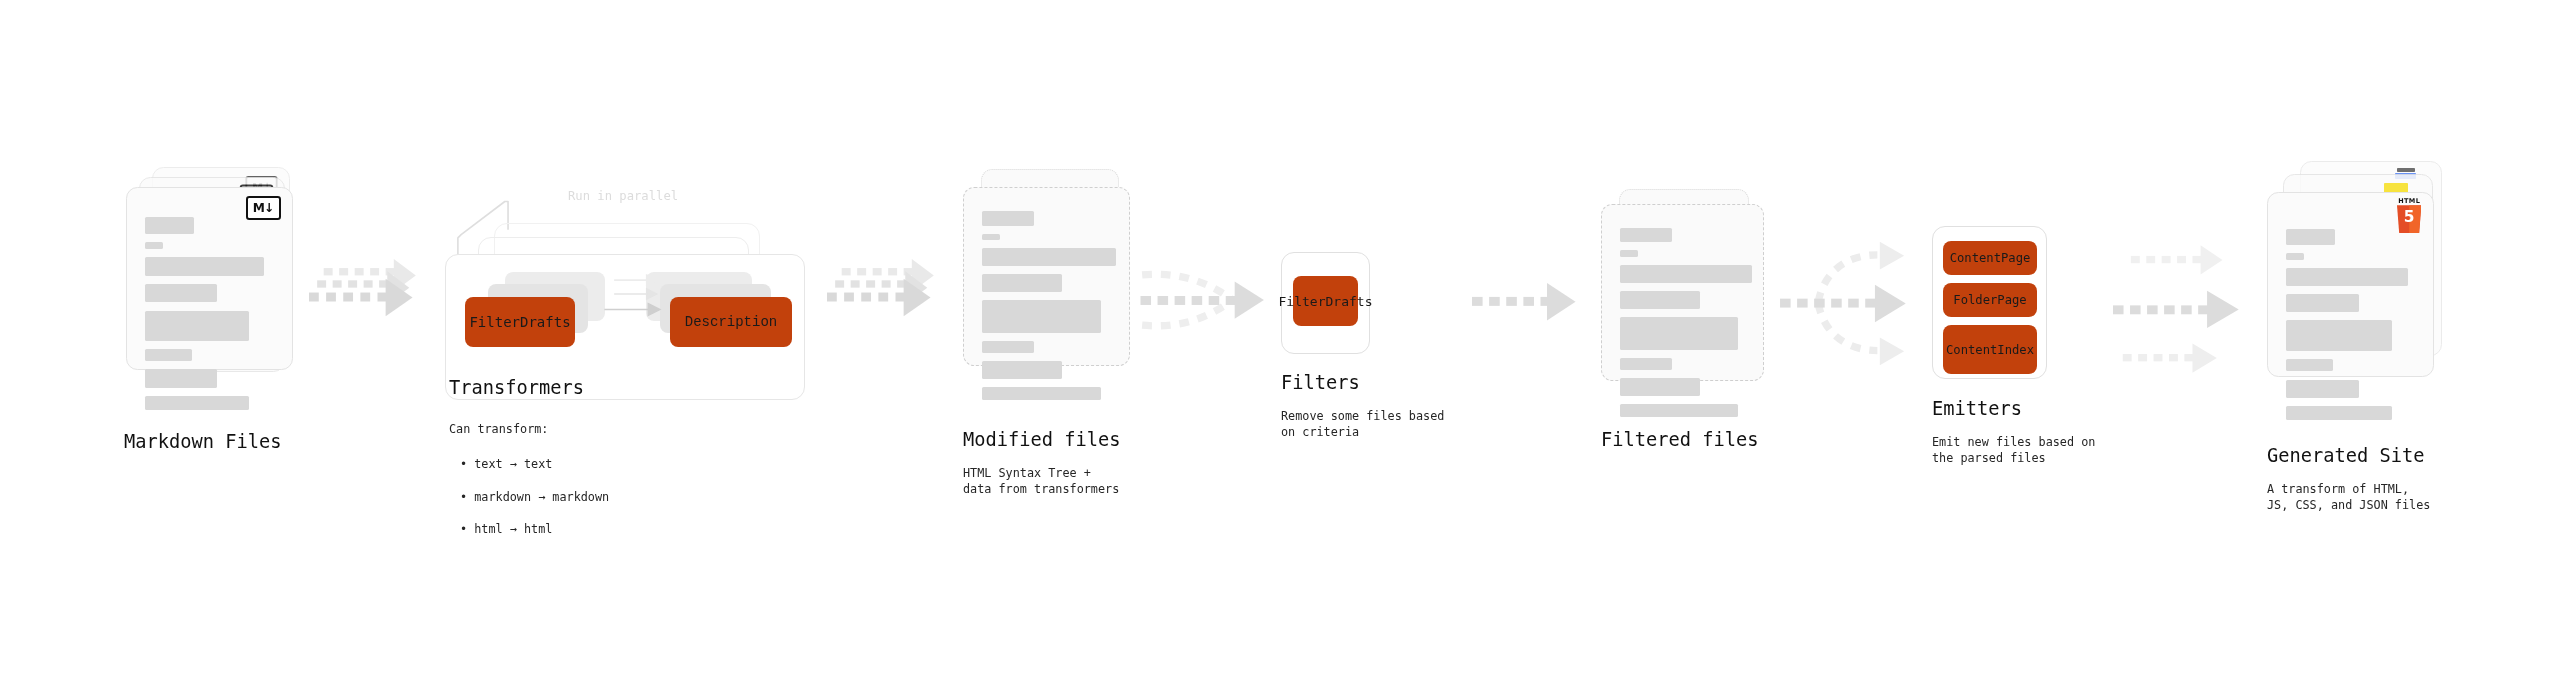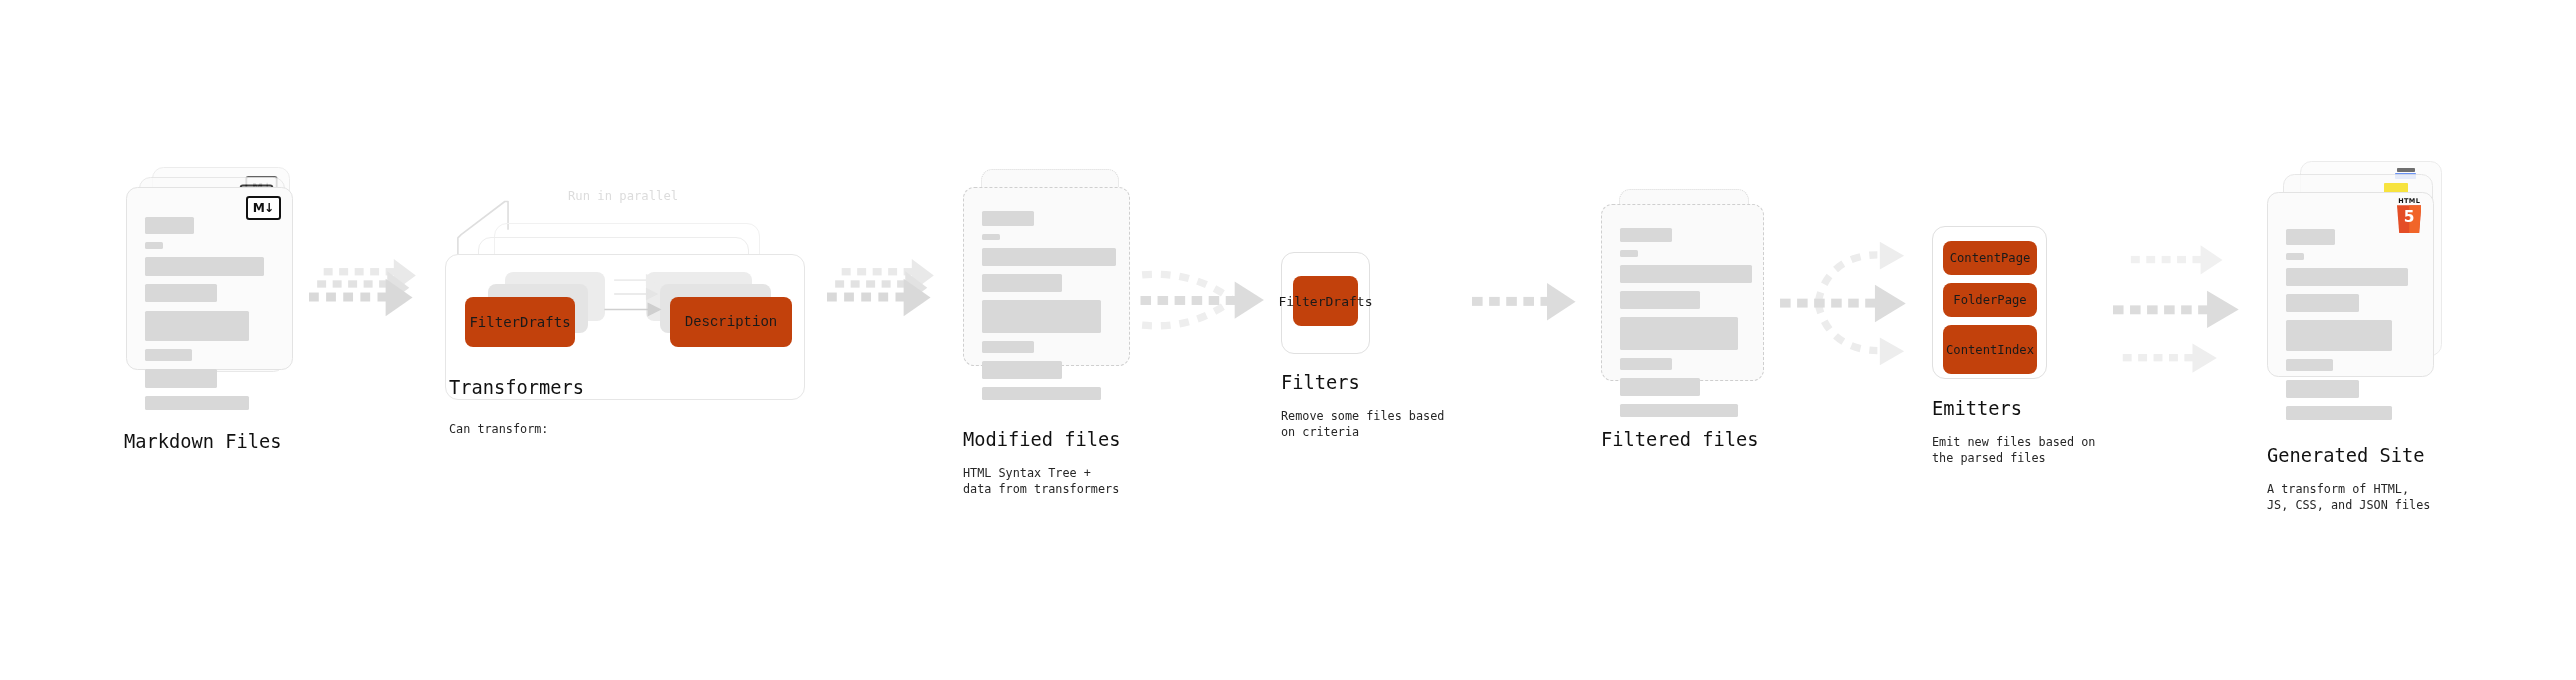--- a/index.html
+++ b/index.html
@@ -224,20 +224,25 @@
       <line x1="-12" y1="46" x2="42" y2="46"></line>
         <polygon points="42,39 56,46 42,53"></polygon>
     </g>
   </svg>
 
   <div class="chip" style="left:465px;top:297px;width:110px;height:50px;">FilterDrafts</div>
   <div class="chip" style="left:670px;top:297px;width:122px;height:50px;font-family:Liberation Mono, monospace;">Description</div>
 
   <div class="title" style="left:449px;top:377px;">Transformers</div>
   <div class="sub" style="left:449px;top:421px;">Can transform:</div>
+  <ul class="bullet-list sub" style="left:460px;top:440px;">
+    <li>text → text</li>
+    <li>markdown → markdown</li>
+    <li>html → html</li>
+  </ul>
 
   <svg class="layer" width="106" height="98" style="left:827px;top:268px;" viewBox="0 0 130 120">
     <g fill="#e9e9e9">
       <rect x="18" y="0" width="11" height="9"></rect>
         <rect x="37" y="0" width="11" height="9"></rect>
       <rect x="56" y="0" width="11" height="9"></rect>
         <rect x="75" y="0" width="11" height="9"></rect>
       <rect x="94" y="0" width="11" height="9"></rect>
       <polygon points="104,-11 131,9 104,29"></polygon>
     </g>

